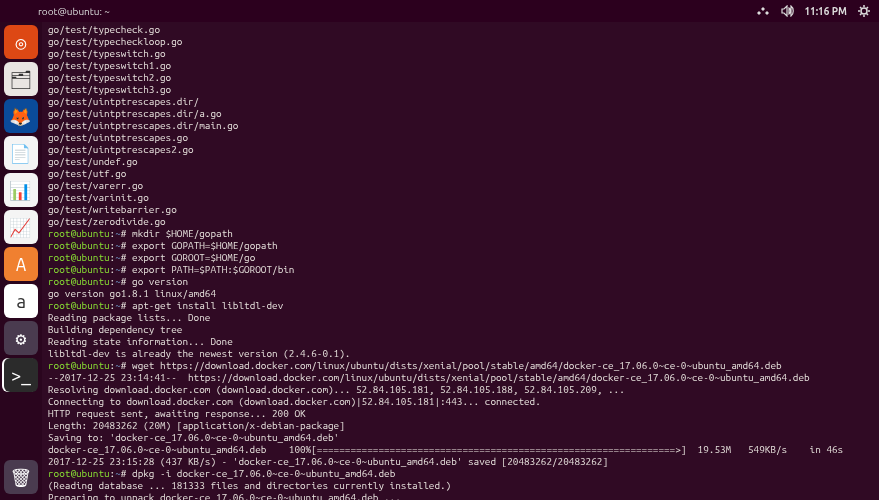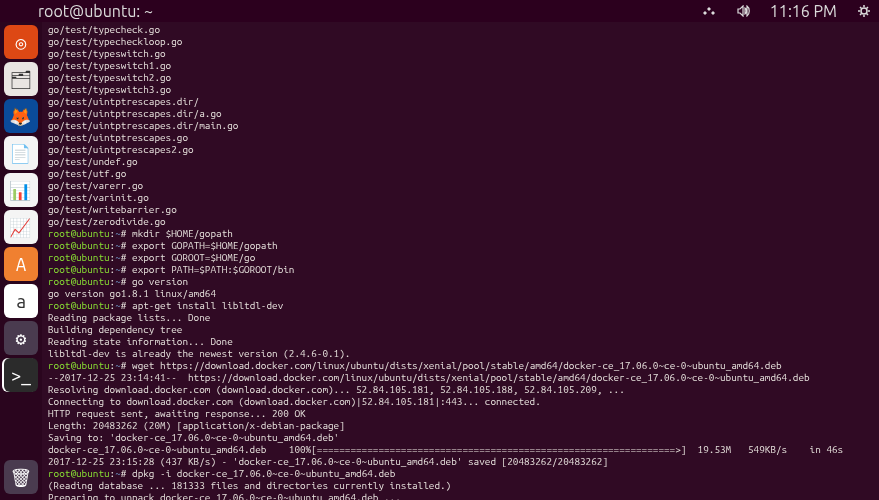--- a/index.html
+++ b/index.html
@@ -11,26 +11,26 @@
     overflow: hidden;
     position: relative;
   }
   .topbar {
     height: 22px;
     background: #2c001e;
     display: flex;
     align-items: center;
     color: #dcdcdc;
     font-family: "Ubuntu", sans-serif;
-    font-size: 16px;
+    font-size: 10px;
     padding: 0 8px;
   }
   .topbar-title { flex: 0 0 auto; margin-left: 30px; }
   .topbar-spacer { flex: 1; }
-  .topbar-indicator { margin-left: 20px; display:flex; align-items:center; }
+  .topbar-indicator { margin-left: 10px; display:flex; align-items:center;font-weight:bold; }
   .topbar-indicator svg { fill:#dcdcdc; }
   .launcher {
     position: absolute;
     left: 0; top: 22px;
     width: 42px;
     height: 478px;
     background: rgba(40,10,30,0.5);
     display: flex;
     flex-direction: column;
     align-items: center;

